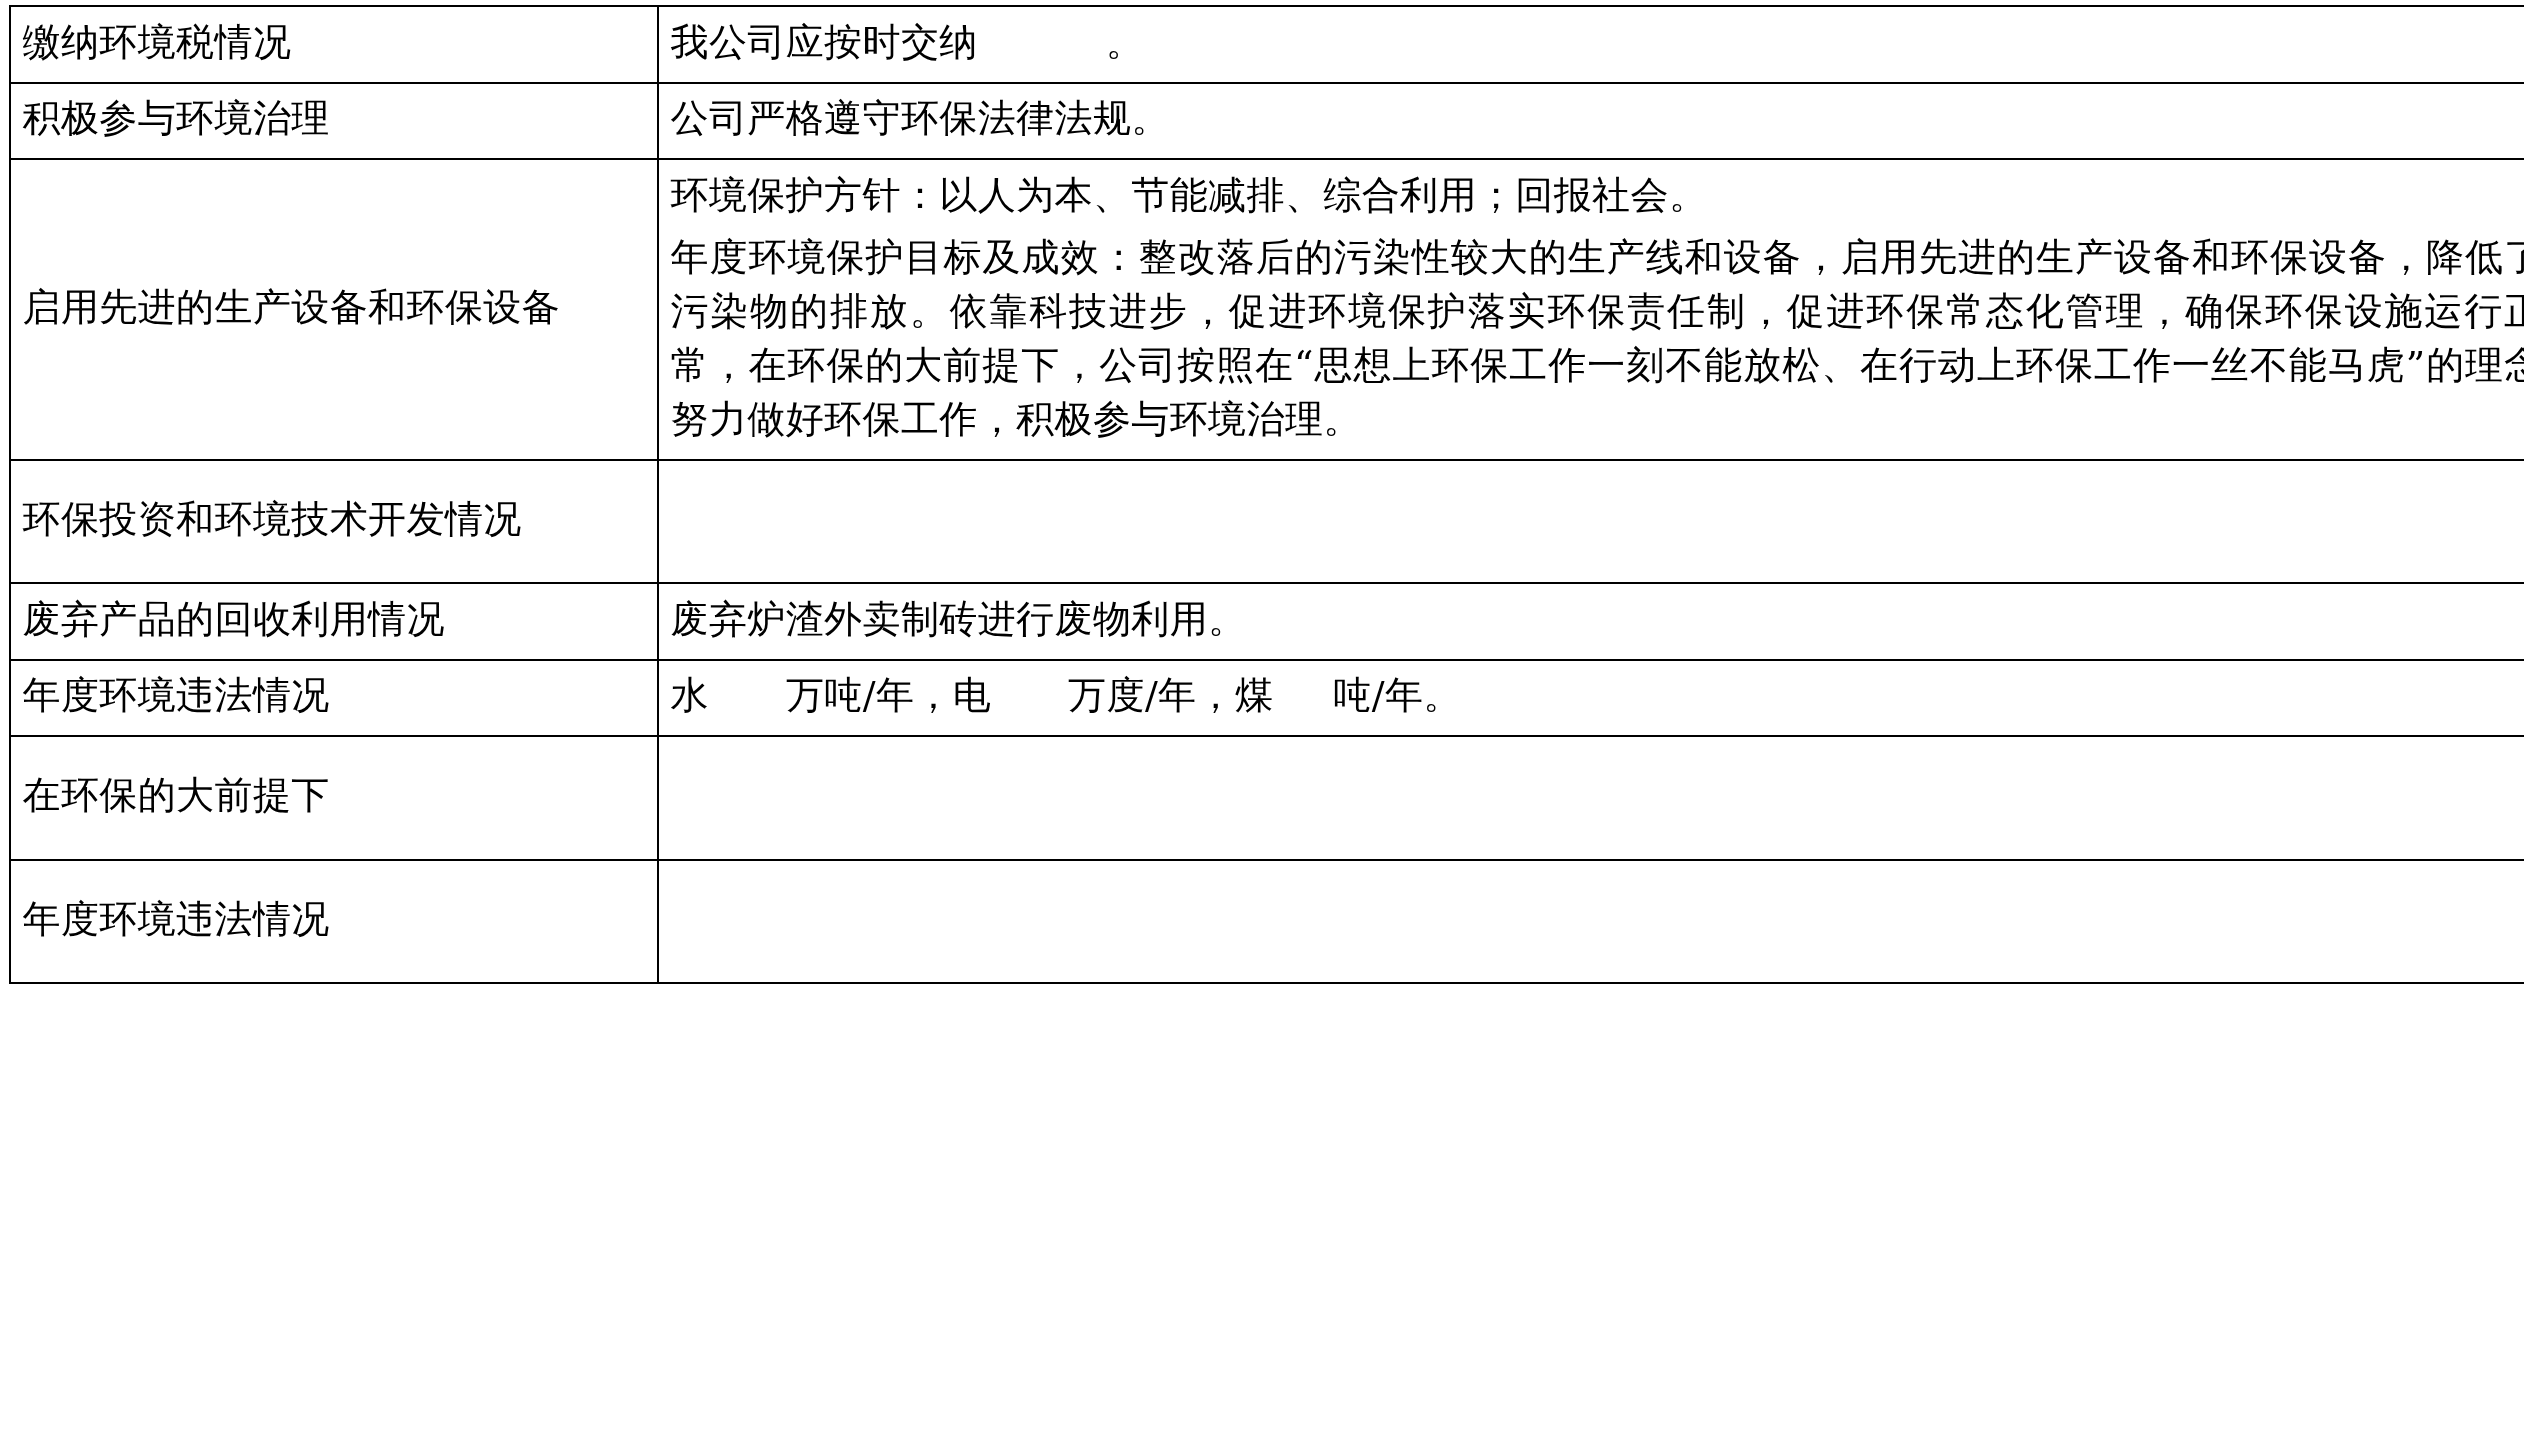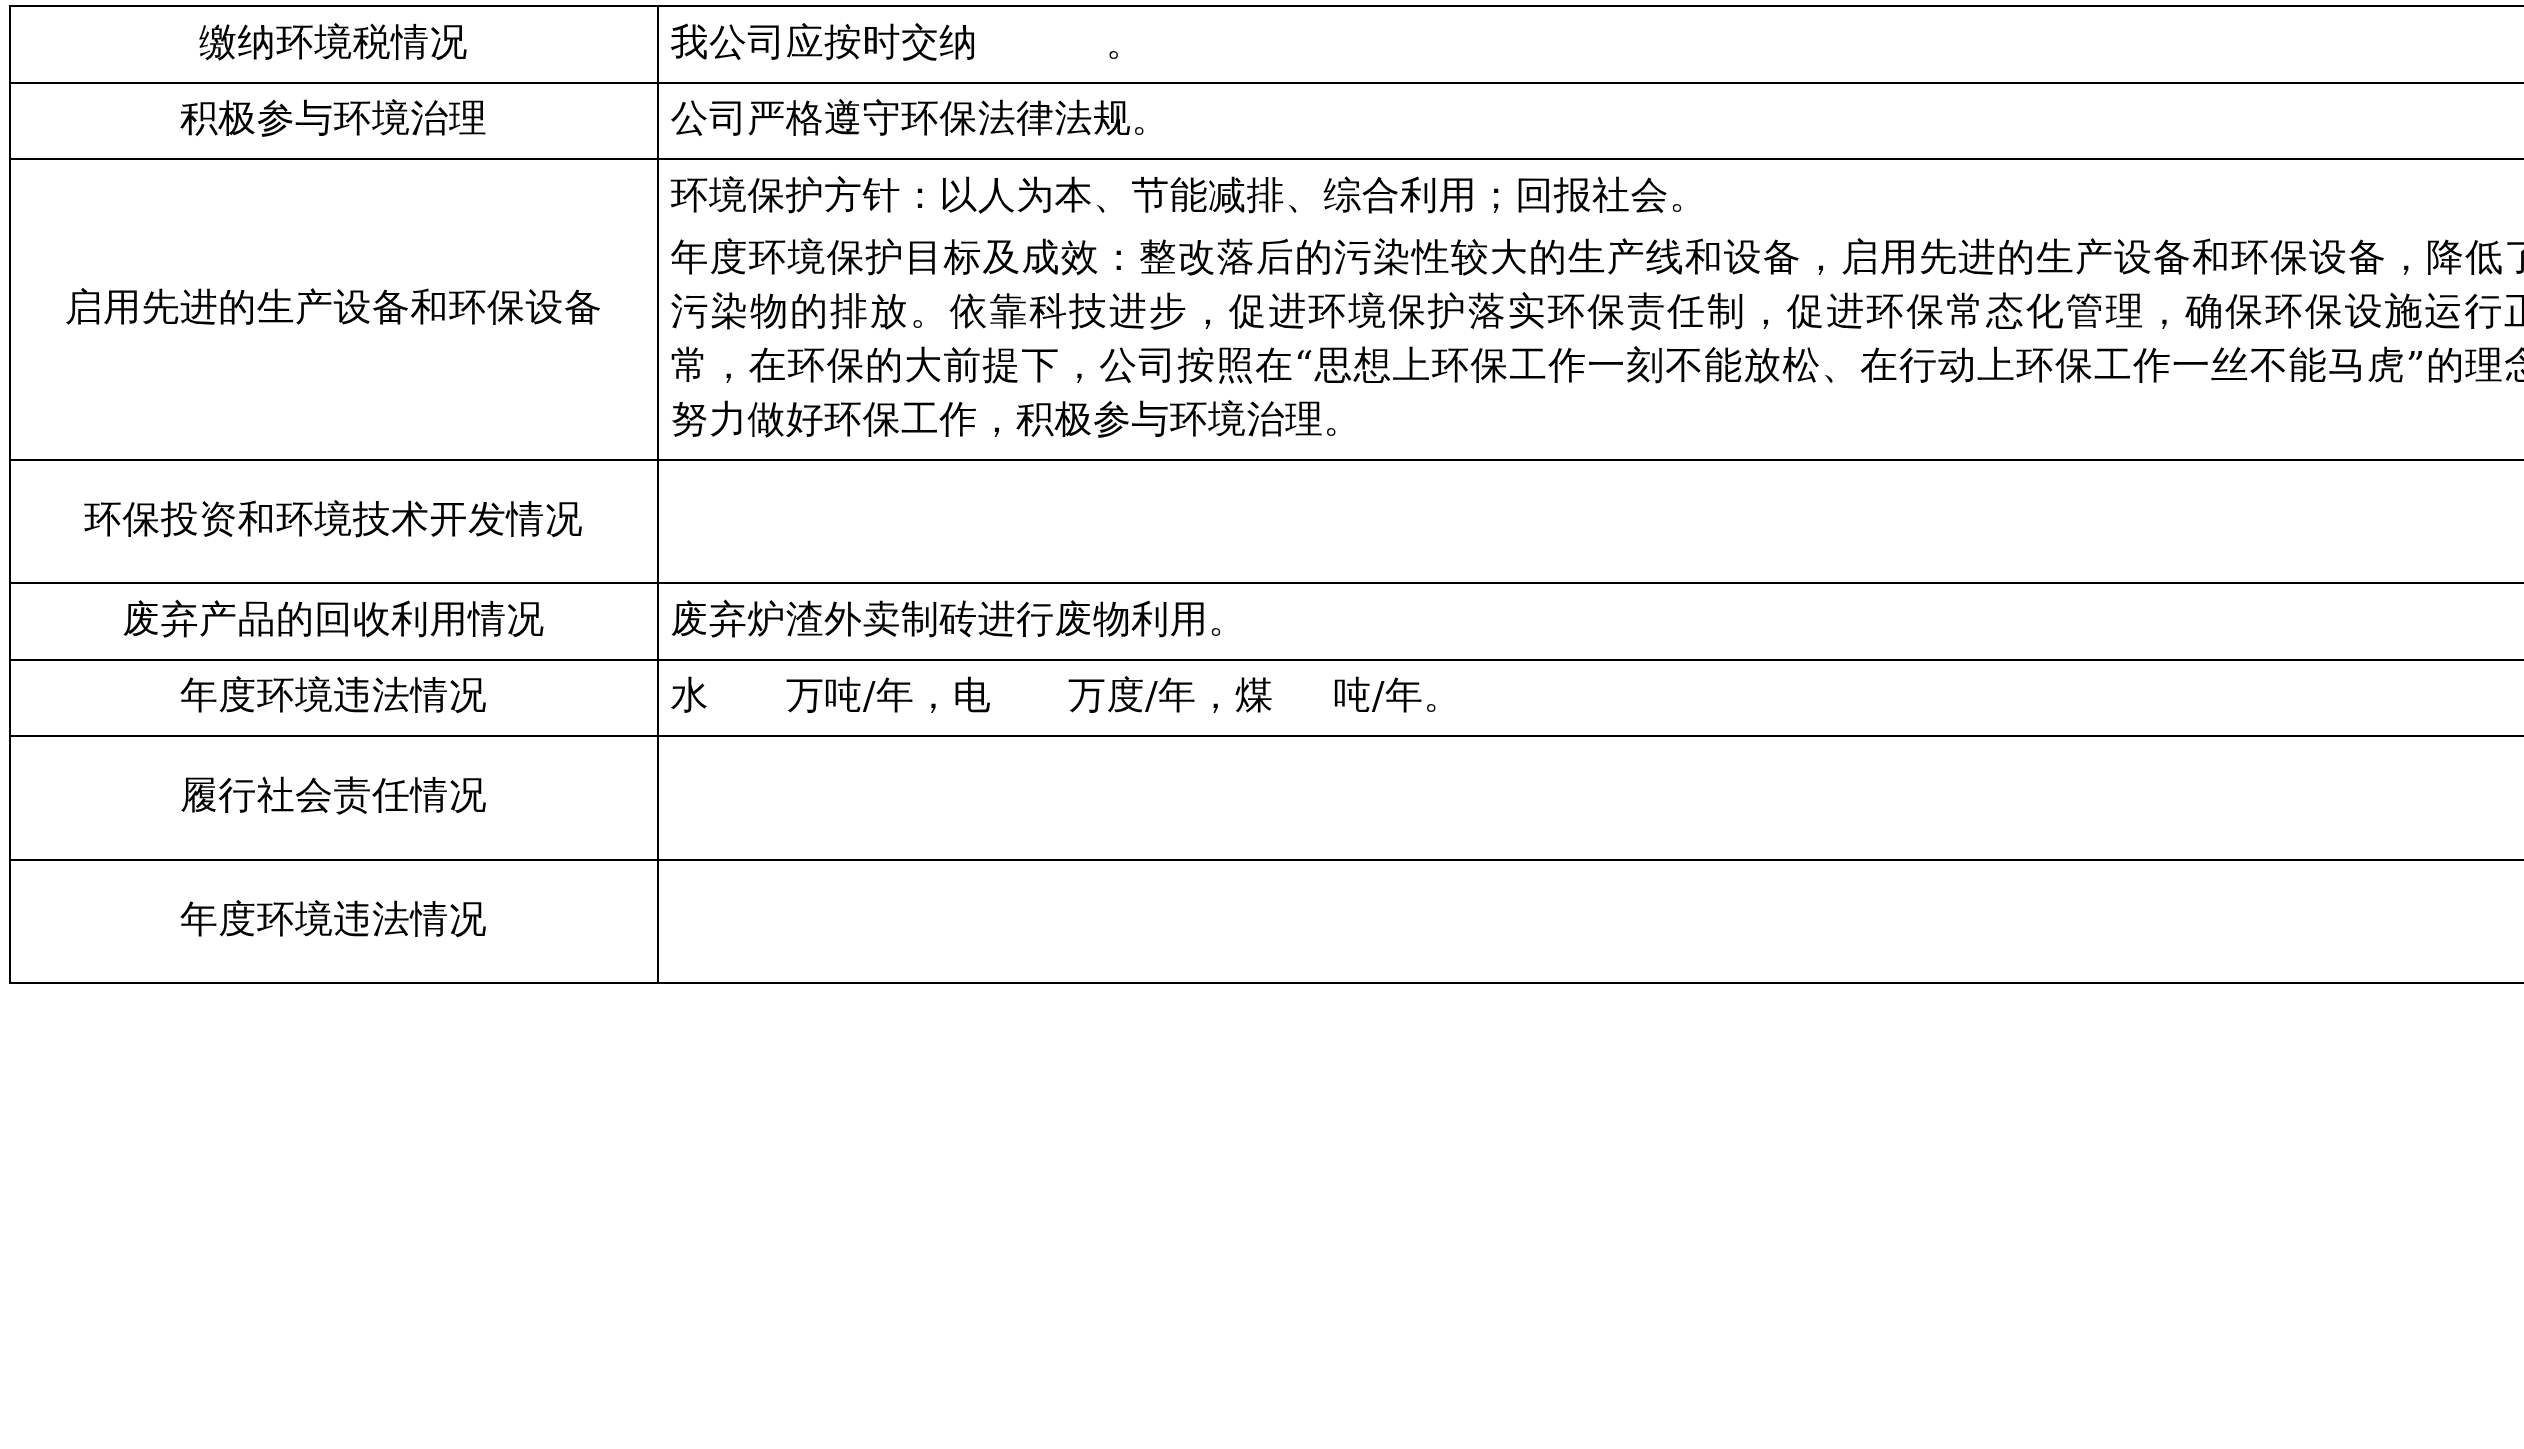--- a/index.html
+++ b/index.html
@@ -30,21 +30,20 @@
   table.doc-table td {
     border: 2.6px solid #000000;
     vertical-align: middle;
     padding: 8.5px 12px 12px 12px;
     font-size: 38px;
     line-height: 1.42;
     letter-spacing: 0.4px;
   }
   td.label-cell {
     width: 622px;
-    text-align: center;
   }
   td.value-cell {
     width: 1872px;
   }
   .cell-para {
     display: block;
     margin: 0;
     text-indent: 0;
   }
   .cell-para + .cell-para {
@@ -117,21 +116,21 @@
       <tr>
         <td class="label-cell">年度环境违法情况</td>
         <td class="value-cell">
           <span class="cell-para">
             <span>水</span><span class="gap-med"></span><span>万吨/年，电</span><span class="gap-med"></span><span>万度/年，煤</span><span class="gap-small"></span><span>吨/年。</span>
           </span>
         </td>
       </tr>
 
       <tr>
-        <td class="label-cell">履行社会责任情况</td>
+        <td class="label-cell">在环保的大前提下</td>
         <td class="value-cell row-empty-value"></td>
       </tr>
 
       <tr>
         <td class="label-cell">年度环境违法情况</td>
         <td class="value-cell row-empty-value"></td>
       </tr>
 
     </tbody>
   </table>

